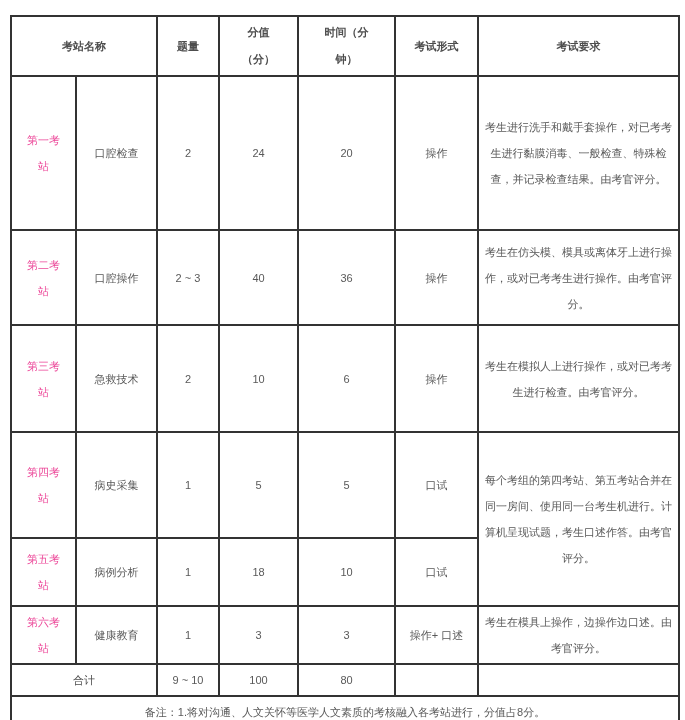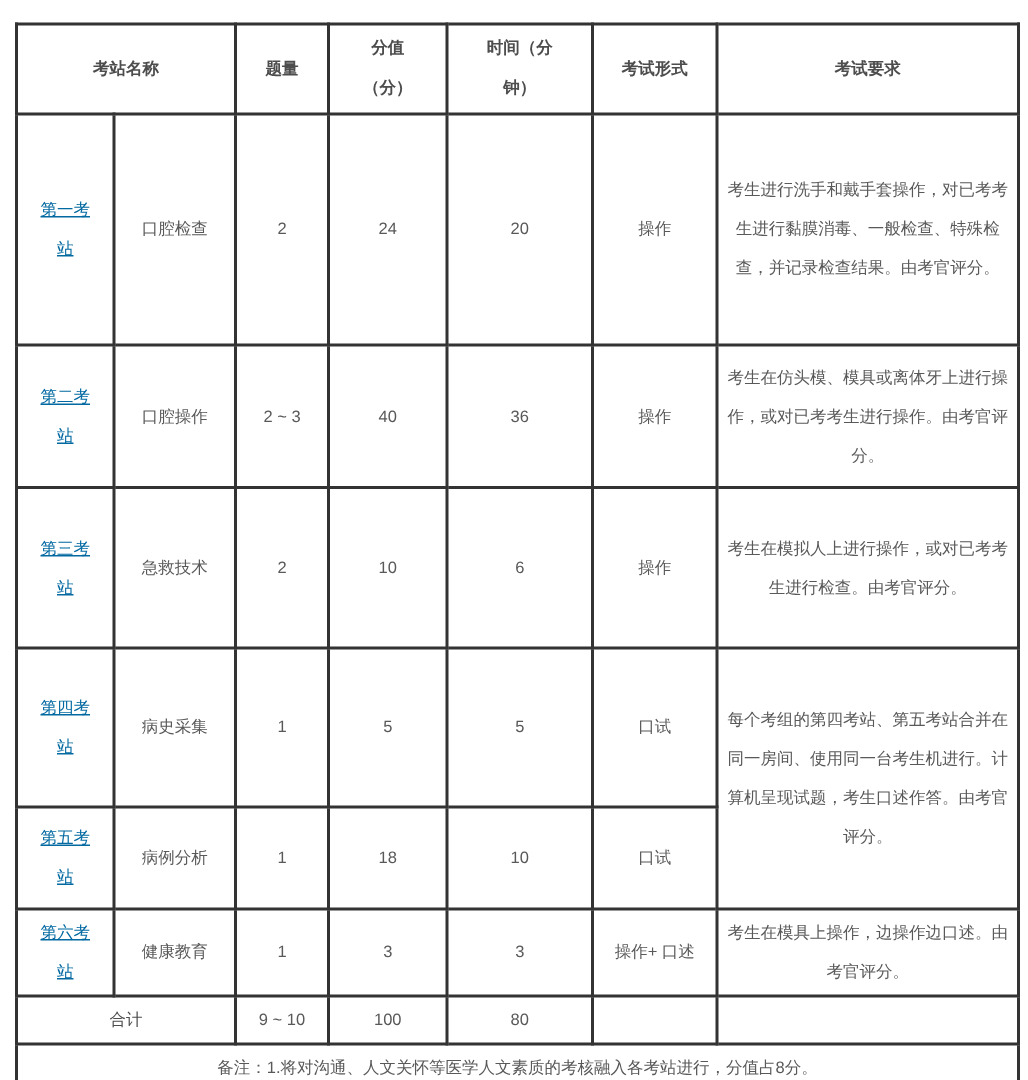--- a/index.html
+++ b/index.html
@@ -34,22 +34,21 @@
     font-weight: normal;
     overflow: hidden;
   }
   table.exam-table th {
     font-weight: bold;
     color: #4d4d4d;
     line-height: 27px;
   }
   td.station {
     font-weight: bold;
-    color: #0369a1;
-    text-decoration: underline;
+    color: #ec4899;
   }
   td.requirement {
     text-align: justify;
     text-justify: inter-ideograph;
     vertical-align: middle;
     padding: 4px 7px;
     line-height: 29px;
     white-space: normal;
   }
   td.total-label {

